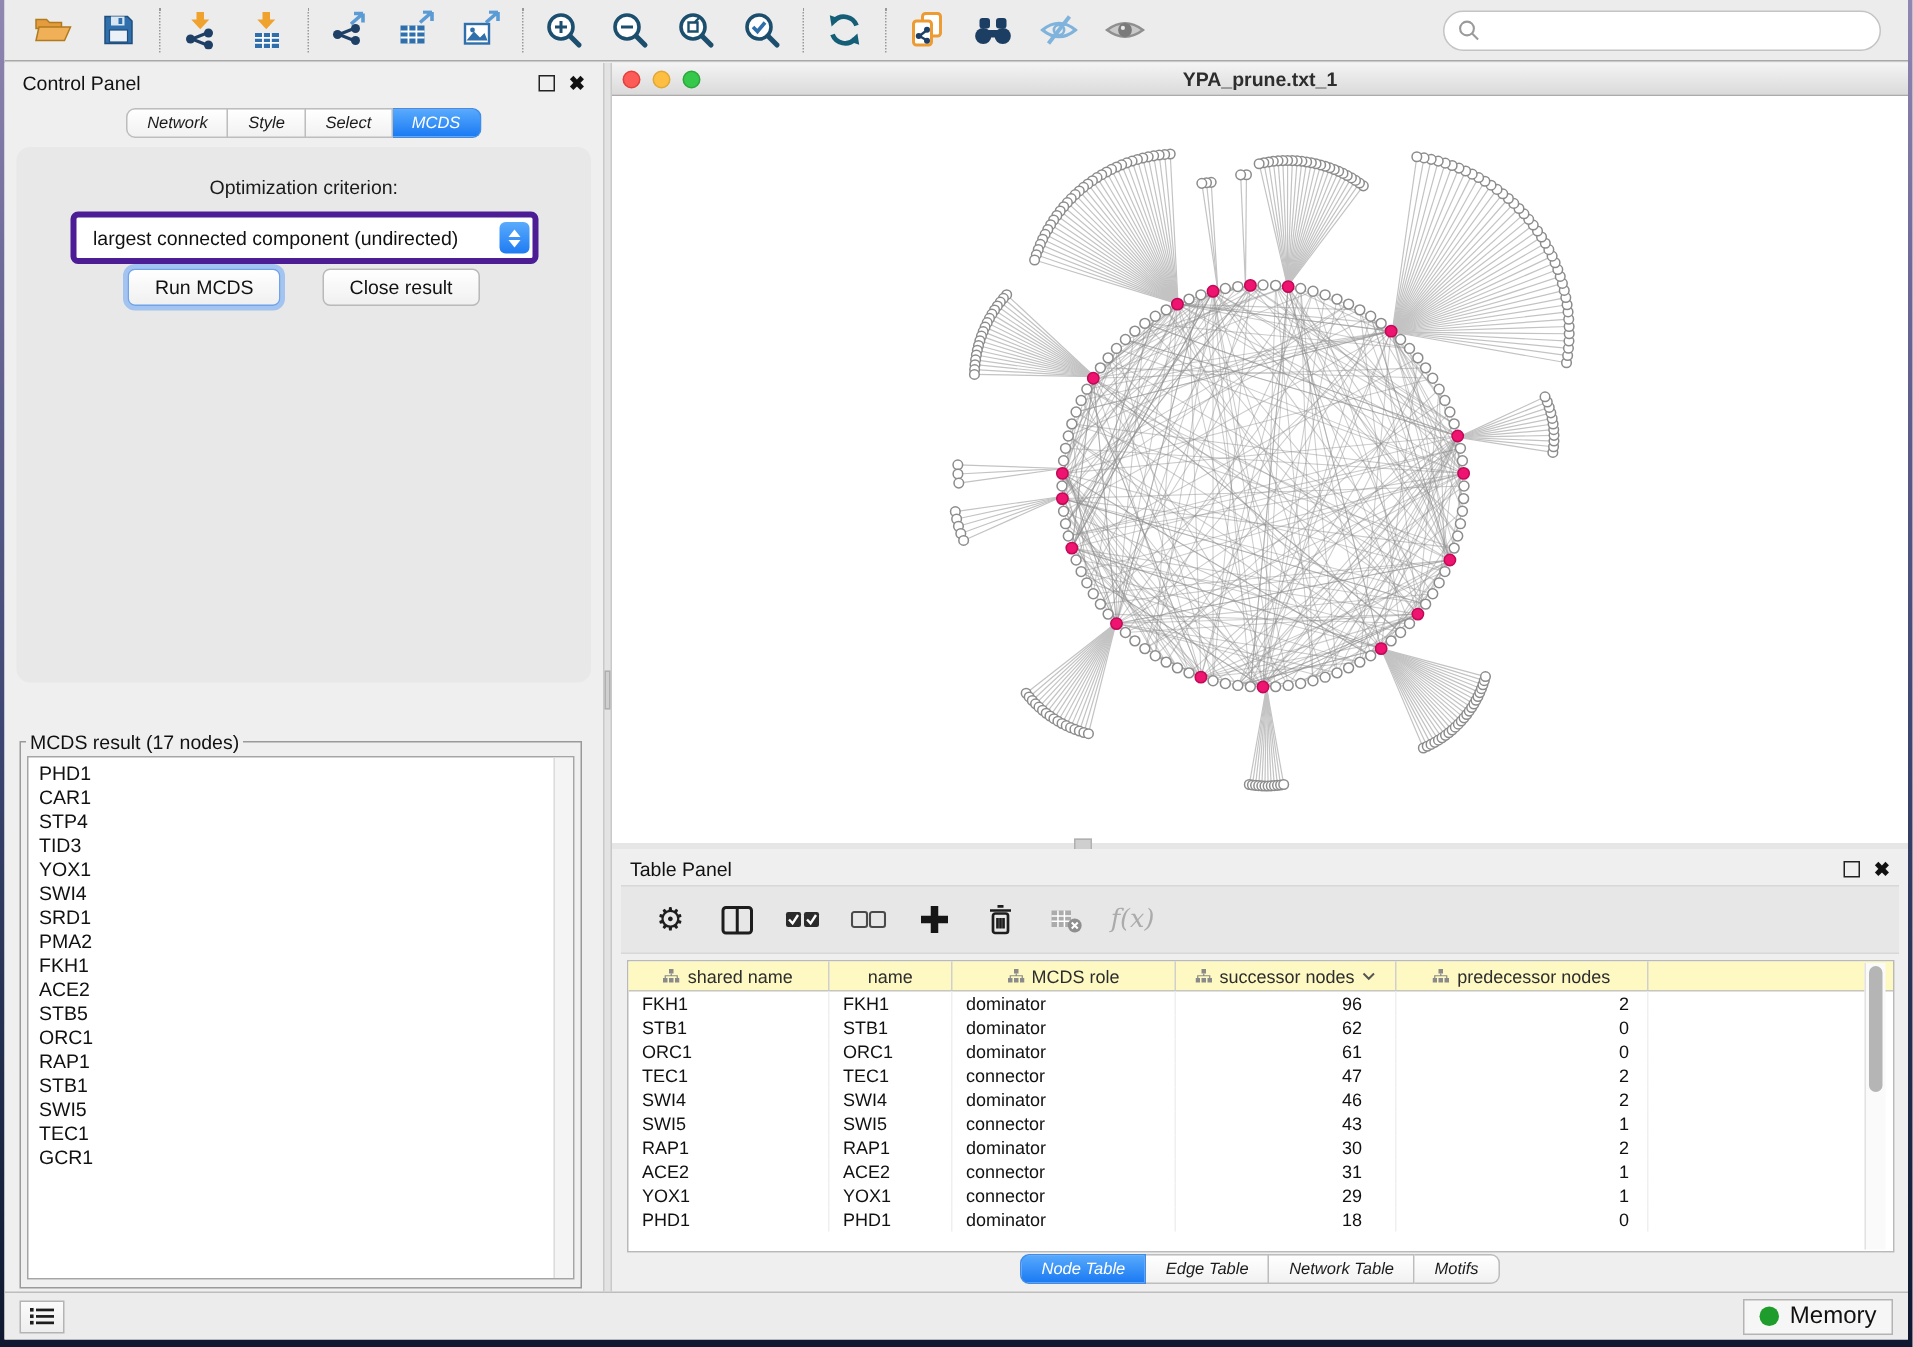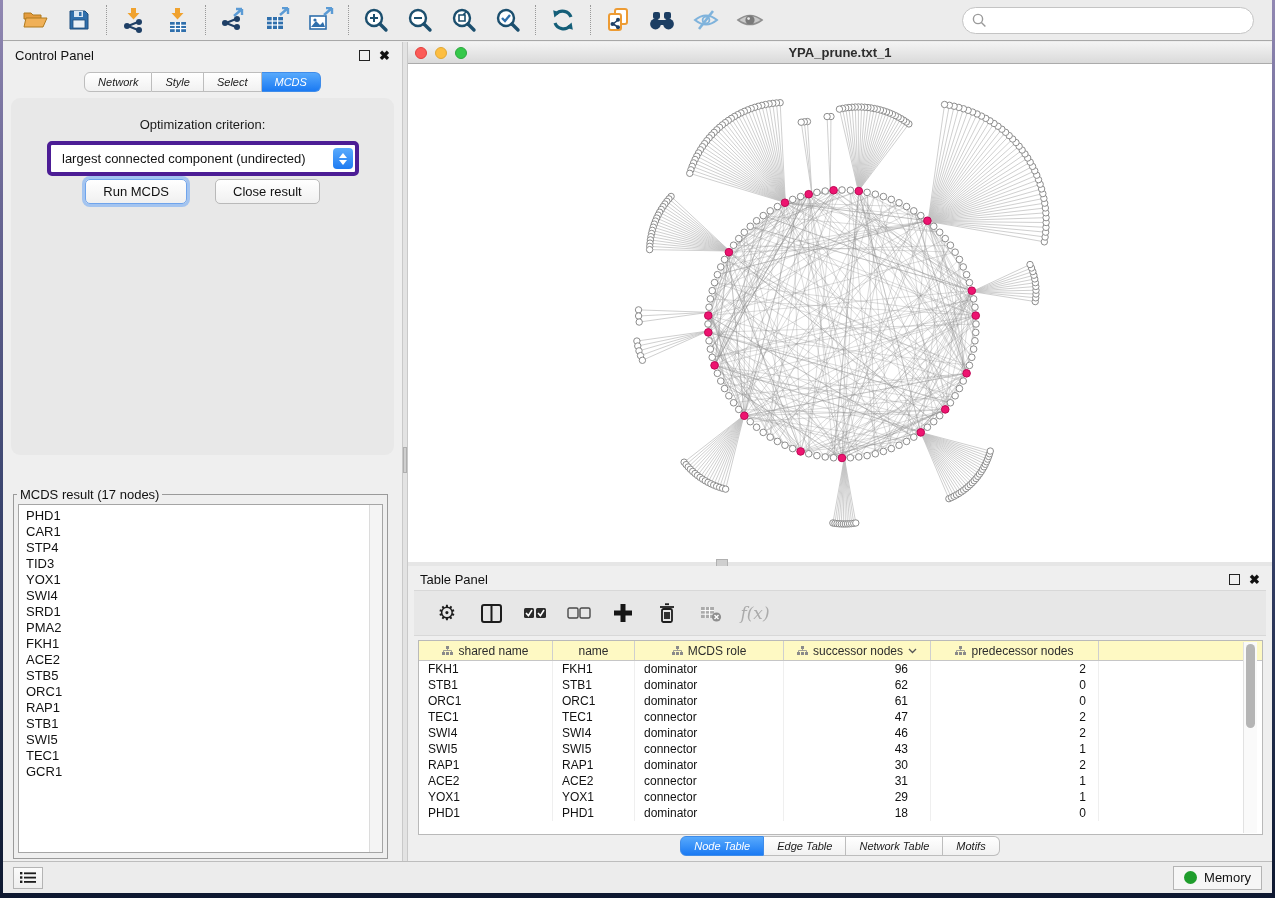--- a/index.html
+++ b/index.html
@@ -112,21 +112,21 @@
   .t-thumb { position:absolute; left:2px; top:2px; width:9px; height:84px; background:#B5B5B5; border-radius:5px; }
 
   .tp-tabs { position:absolute; left:0; top:270px; width:100%; display:flex; justify-content:center; }
 
   
   .status-bar { position:absolute; left:0; top:861px; width:100%; height:32px; background:#ECECEC;
                 border-top:1px solid #BDBDBD; display:flex; align-items:center; padding:0 10px; }
   .list-btn { width:30px; height:22px; background:linear-gradient(#FBFBFB,#EEEEEE); border:1px solid #B4B4B4;
               display:flex; align-items:center; justify-content:center; cursor:pointer; }
   .memory-btn { margin-left:auto; height:24px; background:#F6F6F6; border:1px solid #B4B4B4;
-                display:flex; align-items:center; gap:7px; padding:0 10px; font-size:13px; color:#111; cursor:pointer; }
+                display:flex; align-items:center; gap:7px; padding:0 10px; font-size:16px; color:#111; cursor:pointer; }
   .mem-dot { width:13px; height:13px; border-radius:50%; background:#1F9D2C; }
 </style>
 </head>
 <body>
 
 <div class="app">
 
   <div class="toolbar">
     <button class="tb-btn">
       <svg width="26" height="24" viewBox="0 0 26 24">

